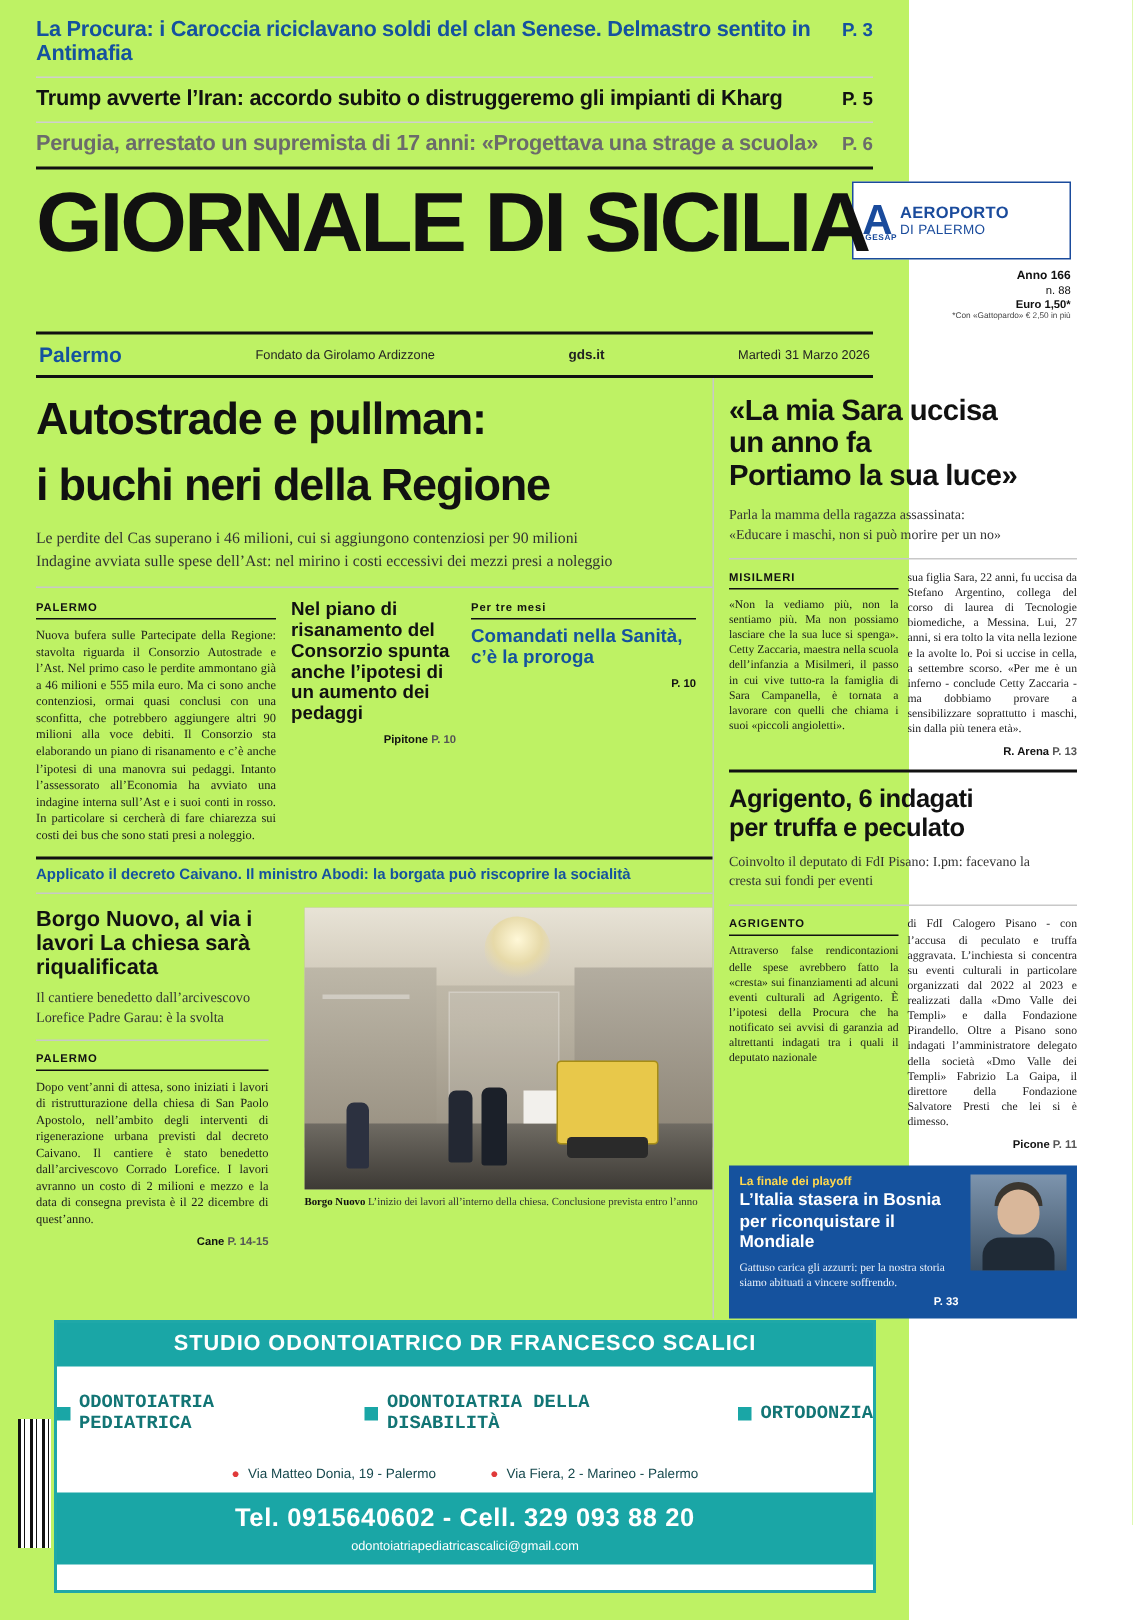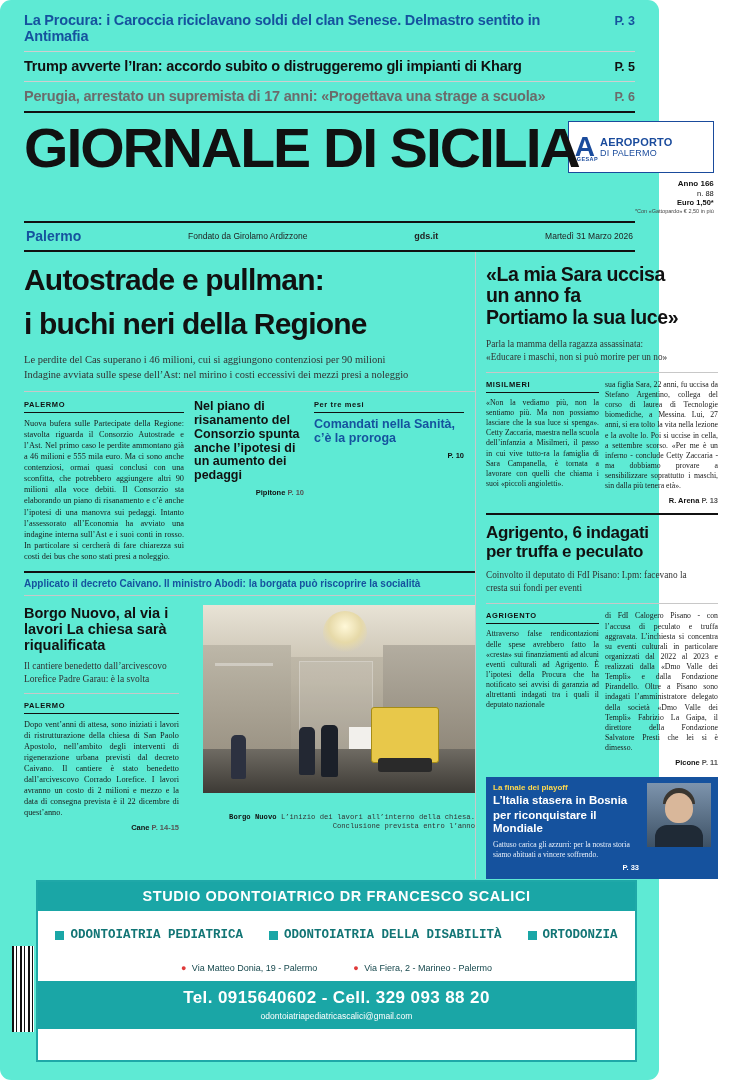--- a/index.html
+++ b/index.html
@@ -5,21 +5,21 @@
   * { box-sizing: border-box; }
   html, body { margin:0; padding:0; }
   body {
     width:755px; height:1080px;
     background:#ffffff;
     font-family:"Liberation Serif", serif;
     color:#111;
     position:relative;
     overflow:hidden;
   }
-  .page { width:659px; height:1080px; position:relative; background:#5eead4;border-radius:11px; }
+  .page { width:606px; height:1080px; position:relative; background:#bef264; }
 
   
   .teasers { padding:6px 24px 0 24px; }
   .teaser {
     display:flex; align-items:baseline; justify-content:space-between;
     border-bottom:1px solid #cfcfcf;
     padding:6px 0 7px 0;
   }
   .teaser:last-child { border-bottom:2px solid #111; }
   .teaser-text {
@@ -189,22 +189,22 @@
   .photo .pinkbox { position:absolute; left:186px; bottom:66px; width:40px; height:18px; background:#e4a9b8; }
   .photo .person1 { position:absolute; left:96px; bottom:18px; width:16px; height:48px;
     background:#232833; border-radius:5px 5px 2px 2px; }
   .photo .person2 { position:absolute; left:118px; bottom:16px; width:17px; height:52px;
     background:#1b2029; border-radius:5px 5px 2px 2px; }
   .photo .person3 { position:absolute; left:28px; bottom:14px; width:15px; height:44px;
     background:#2c3140; border-radius:5px 5px 2px 2px; }
   .photo .lightline { position:absolute; left:12px; top:58px; width:58px; height:3px; background:rgba(255,255,255,0.35); }
 
   .caption {
-    font-family:Liberation Mono, monospace;
-    font-size:7.2px; color:#333; margin-top:20px; line-height:1.25;text-align:right;
+    font-family:Liberation Serif, serif;
+    font-size:7.2px; color:#333; margin-top:4px; line-height:1.25;
   }
   .caption b { color:#111; }
 
   
   .r-title {
     font-family:"Liberation Sans", sans-serif;
     font-weight:bold; font-size:19.5px; line-height:1.1; color:#111; margin-top:12px;
     letter-spacing:-0.4px;
   }
   .r-deck {

